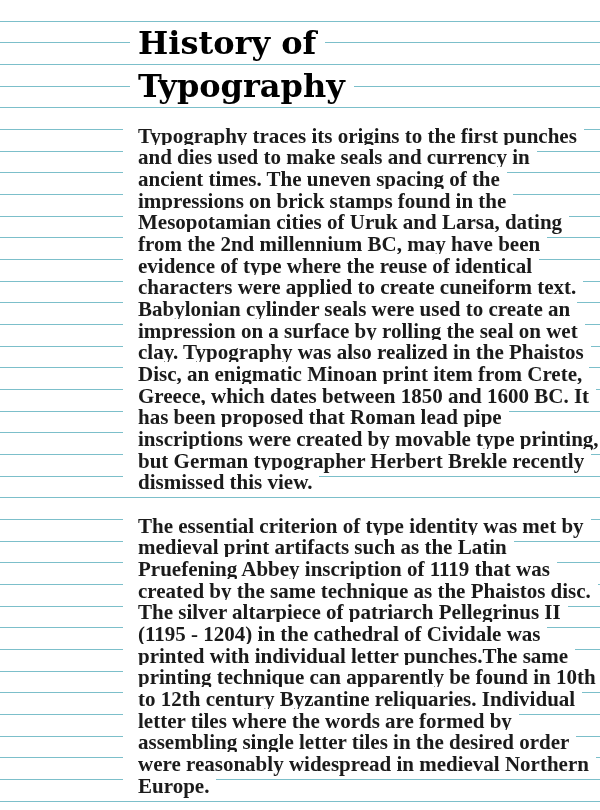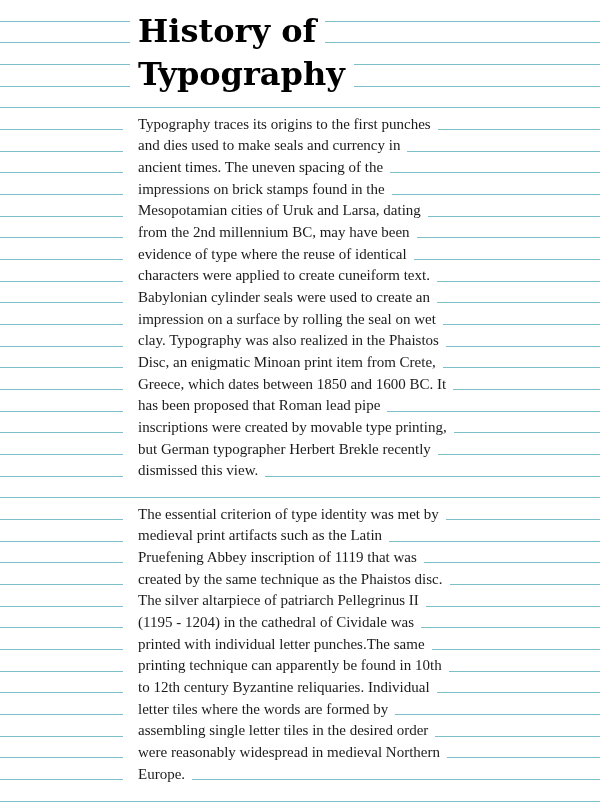--- a/index.html
+++ b/index.html
@@ -24,33 +24,34 @@
       var(--rule-color) 21.67px
     );
     font-family:"Liberation Serif", serif;
   }
   .page{
     width:600px;
     height:810px;
     padding:10px 0 0 123px;
   }
   .doc-title{
-    margin:0 0 17px 7px;
+    margin:12px 0 17px 7px;
     font-family:"DejaVu Serif", serif;
     font-weight:700;
     font-size:32px;
     line-height:43.34px;
     color:var(--title-text);
     letter-spacing:0px;
   }
   .doc-paragraph{
     margin:0 0 21.67px 0;
-    font-size:15px;
+    font-size:21px;
     line-height:21.67px;
     color:var(--body-text);
+    font-weight:bold;
   }
   
   .paper{
     background:var(--paper-color);
     white-space:pre-line;
     -webkit-box-decoration-break:clone;
     box-decoration-break:clone;
   }
   .doc-title .paper{padding:0 9px 0 8px;}
   .doc-paragraph .paper{padding:0 7px 0 15px;}

